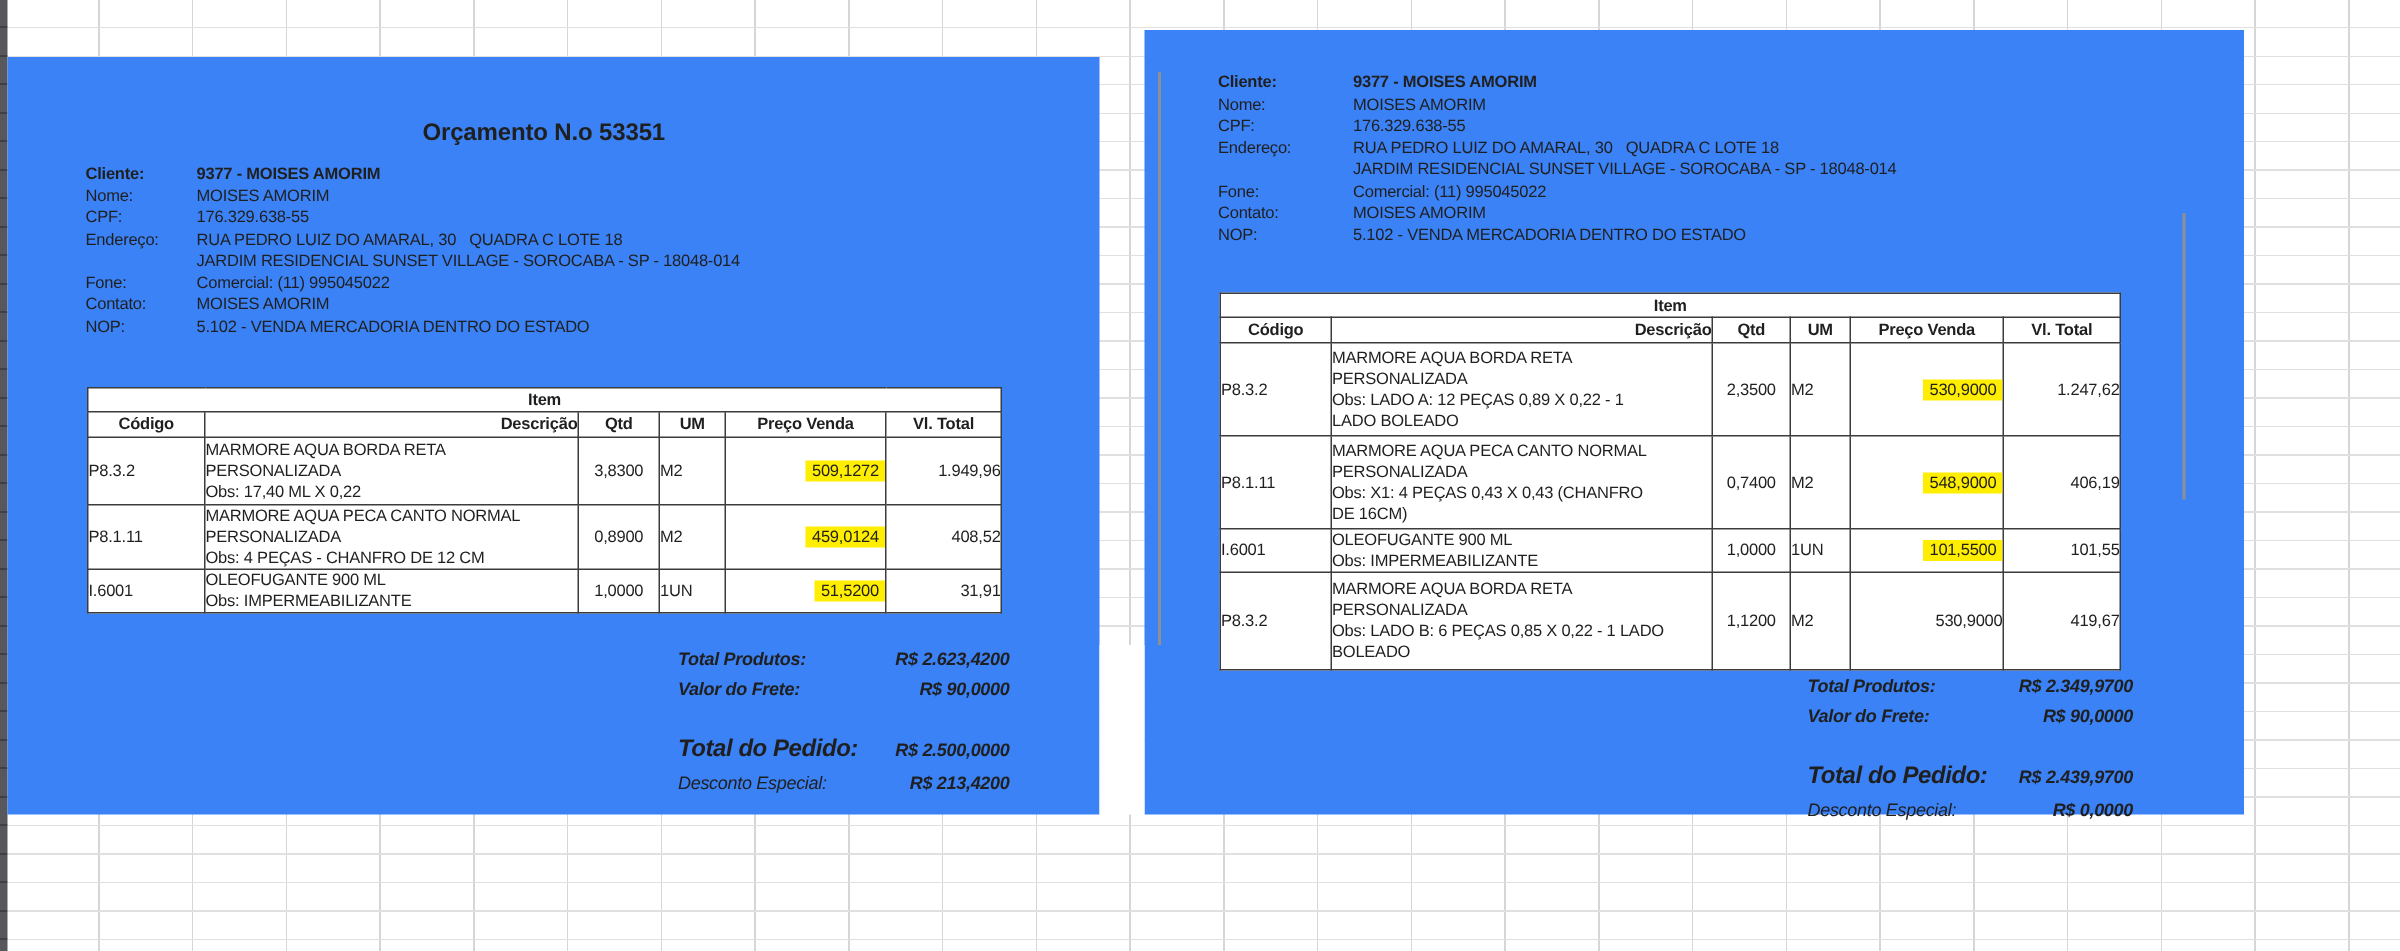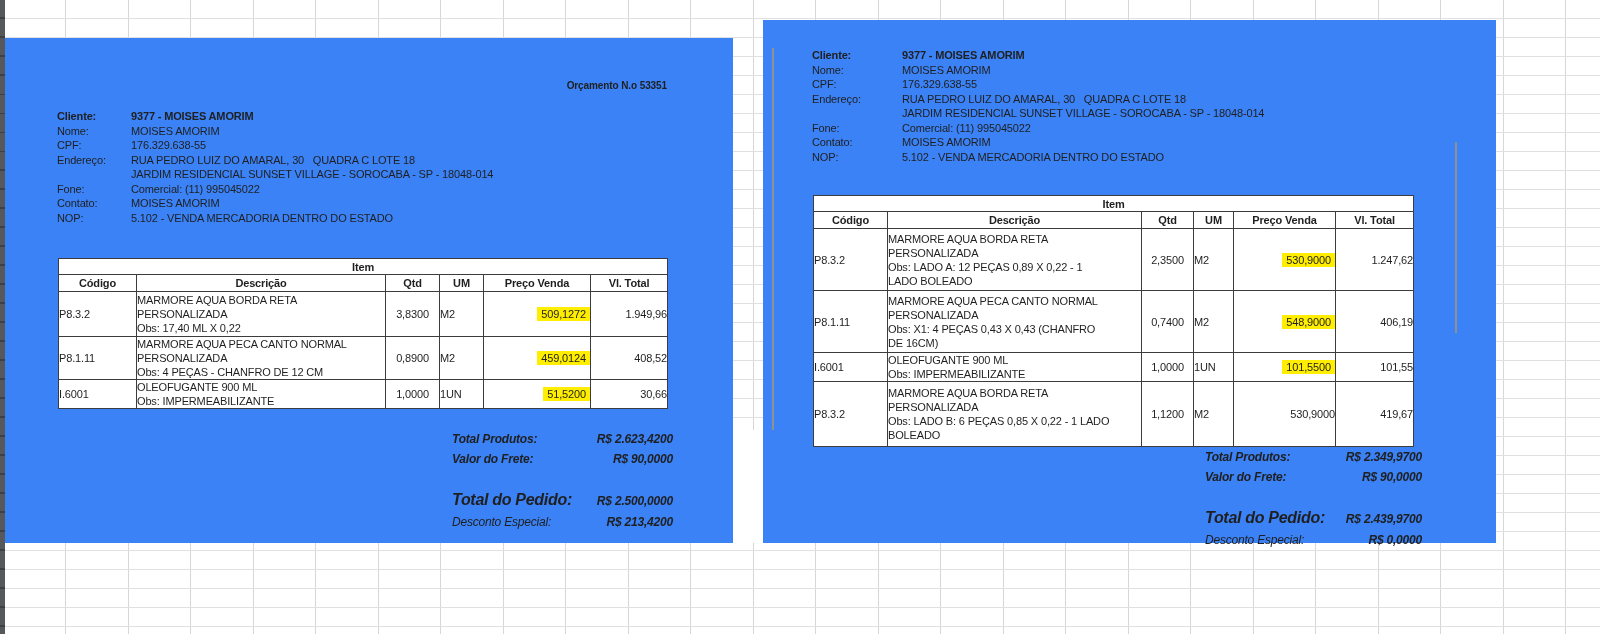--- a/index.html
+++ b/index.html
@@ -22,40 +22,40 @@
     background:repeating-linear-gradient(to bottom, #57585b 0 17.5px, #3f4043 17.5px 19px);
   }
   .page{position:absolute;background:#3b82f6;}
   #left-page{left:5px;top:38px;width:728px;height:505px;}
   #right-page{left:763px;top:20px;width:733px;height:523px;}
   .gap-patch{position:absolute;left:733px;top:430px;width:30px;height:113px;background:#ffffff;}
   .vrule{position:absolute;width:2px;background:#909090;}
   #rule-left{left:772px;top:48px;height:382px;}
   #rule-right{left:1455px;top:142px;height:191px;}
 
-  .doc-title{position:absolute;left:53px;top:42px;width:609px;text-align:right;
-    font-size:10px;font-weight:bold;letter-spacing:-0.1px;}
+  .doc-title{position:absolute;left:53px;top:42px;width:609px;text-align:center;
+    font-size:16px;font-weight:bold;letter-spacing:-0.1px;}
 
   .info{position:absolute;font-size:11px;line-height:14.5px;letter-spacing:-0.15px;}
   #left-page .info{left:52px;top:71px;width:660px;}
   #right-page .info{left:49px;top:28px;width:670px;}
   .info-row{display:flex;}
   .info-label{flex:0 0 74px;}
   #right-page .info-label{flex:0 0 90px;}
   .info-value{white-space:pre-wrap;}
   .b{font-weight:bold;}
 
   table.item-table{position:absolute;border-collapse:collapse;table-layout:fixed;
     font-size:11px;line-height:14px;letter-spacing:-0.15px;background:#fff;}
   #left-page table.item-table{left:53px;top:220px;width:609px;}
   #right-page table.item-table{left:50px;top:175px;width:600px;}
   .item-table td,.item-table th{border:1px solid #3c3c3c;padding:0;vertical-align:middle;overflow:hidden;}
   .th-group{font-weight:bold;text-align:center;height:15px;}
   .th-col{font-weight:bold;text-align:center;height:16px;}
-  .th-desc{text-align:center;padding-left:4px;}
+  .th-desc{text-align:right;padding-left:4px;}
   .td-cod{padding-left:5px;}
   .td-desc{padding-left:4px;white-space:pre-wrap;}
   .td-qtd{text-align:center;}
   .td-um{padding-left:6px;}
   .td-preco{text-align:right;padding-right:10px;}
   .td-vl{text-align:right;padding-right:8px;}
   .hl{background:#ffee00;padding:1px 4px;}
 
   .totals{position:absolute;font-size:12px;letter-spacing:-0.2px;}
   #left-page .totals{left:447px;top:394px;width:221px;}
@@ -149,21 +149,21 @@
       <td class="td-preco"><span class="hl">459,0124</span></td>
       <td class="td-vl">408,52</td>
     </tr>
     <tr style="height:29px">
       <td class="td-cod">I.6001</td>
       <td class="td-desc">OLEOFUGANTE 900 ML
 Obs: IMPERMEABILIZANTE</td>
       <td class="td-qtd">1,0000</td>
       <td class="td-um">1UN</td>
       <td class="td-preco"><span class="hl">51,5200</span></td>
-      <td class="td-vl">30,66</td>
+      <td class="td-vl">31,91</td>
     </tr>
   </tbody>
     </table>
 
   <div class="totals">
     <div class="t-row">
       <span class="t-label">Total Produtos:</span>
       <span class="t-value">R$ 2.623,4200</span>
     </div>
     <div class="t-row">

